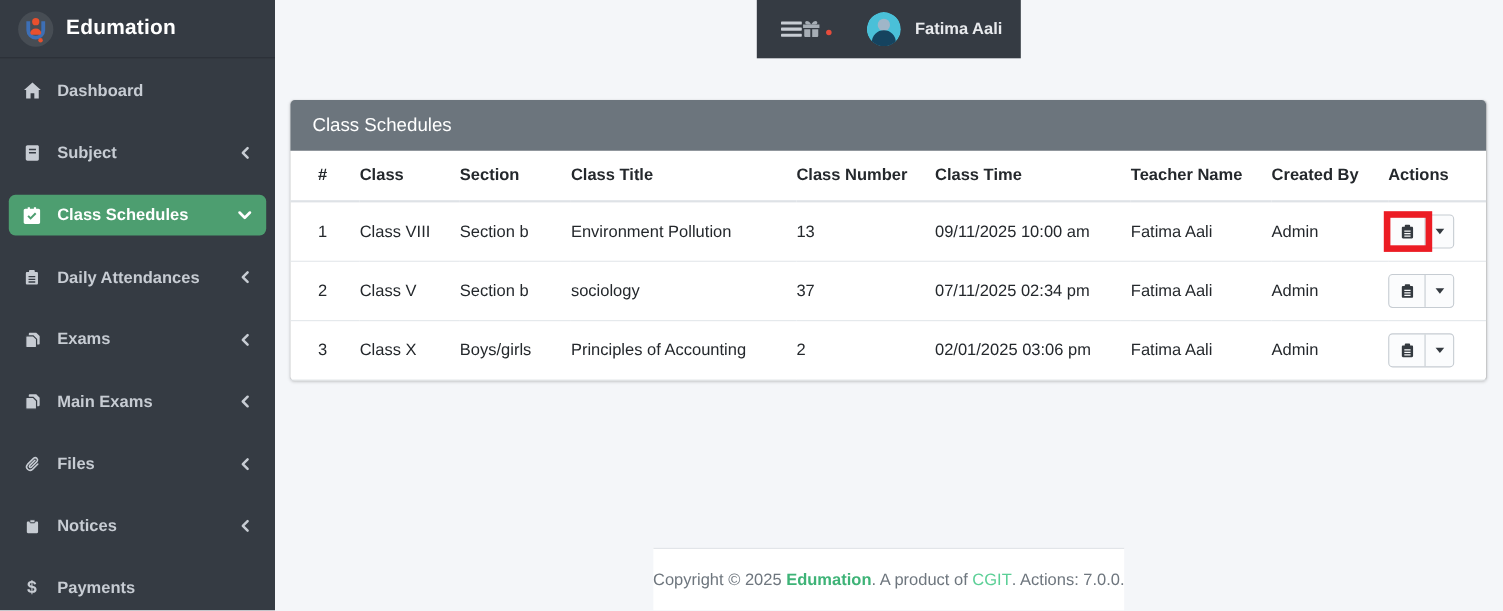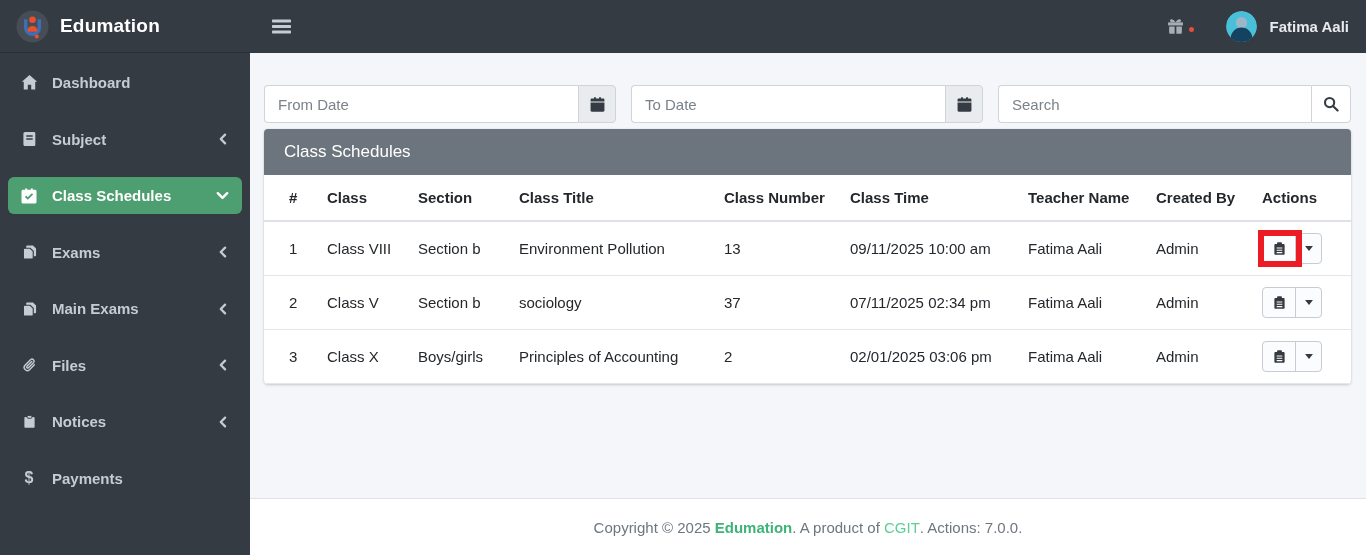--- a/index.html
+++ b/index.html
@@ -18,21 +18,21 @@
   .side-nav { padding: 11px 8px; flex: 1; display: flex; flex-direction: column; gap: 16px; }
   .nav-item { display: flex; align-items: center; gap: 13px; height: 37px; margin-bottom: 3.5px; padding: 0 11px; border-radius: 6px; color: #c7ccd3; font-size: 15px; font-weight: 600; cursor: pointer; }
   .nav-icon { width: 20px; display: flex; justify-content: center; align-items: center; flex-shrink: 0; }
   .nav-label { flex: 1; white-space: nowrap; }
   .nav-chev { display: flex; align-items: center; margin-right: 2px; }
   .nav-item.active { background: var(--green, #4d9e70); color: #fff; }
   .nav-item.sub-active { background: #eef0f2; color: #33383e; }
   .dollar { font-size: 16px; font-weight: 700; }
 
   
-  .main { flex: 1; display: flex; flex-direction: column; min-width: 0; }
+  .main { flex: 1; display: flex; flex-direction: column; min-width: 0; align-items: center; }
   .topbar { height: 53px; background: #353b43; display: flex; align-items: center; padding: 0 17px 0 22px; color: #c7ccd3; flex-shrink: 0; }
   .menu-btn { display: flex; cursor: pointer; color: #c7ccd3; }
   .top-right { margin-left: auto; display: flex; align-items: center; }
   .gift-wrap { position: relative; color: #a6adb5; display: flex; cursor: pointer; margin-right: 42px; }
   .notif-dot { position: absolute; right: -10px; top: 9px; width: 5px; height: 5px; border-radius: 50%; background: var(--dot, #e74c3c); }
   .user { display: flex; align-items: center; gap: 13px; cursor: pointer; }
   .user-name { color: #e8eaed; font-size: 15px; font-weight: 700; }
   .avatar { display: flex; border-radius: 50%; overflow: hidden; }
 
   
@@ -108,20 +108,34 @@
         <div class="nav-item active">
           <span class="nav-icon">
             <svg width="16" height="16" viewBox="0 0 16 16">
               <path fill="currentColor" fill-rule="evenodd" d="M4.2 1.8V.4h2v1.4h3.6V.4h2v1.4h2.2c.8 0 1.5.7 1.5 1.5v10.8c0 .8-.7 1.5-1.5 1.5H2c-.8 0-1.5-.7-1.5-1.5V3.3c0-.8.7-1.5 1.5-1.5zM3.9 8.9l2.9 2.9 5.3-5.3-1.3-1.3-4 4-1.6-1.6z"></path>
             </svg>
           </span>
           <span class="nav-label">Class Schedules</span>
           <span class="nav-chev">
             <svg width="13" height="13" viewBox="0 0 16 16">
               <path fill="none" stroke="currentColor" stroke-width="3" stroke-linecap="round" stroke-linejoin="round" d="M2.2 5.2 8 11l5.8-5.8"></path>
+            </svg>
+          </span>
+        </div>
+        <div class="nav-item">
+          <span class="nav-icon">
+            <svg width="14" height="16" viewBox="0 0 16 16">
+              <path fill="currentColor" fill-rule="evenodd" d="M3 2.6h10c.7 0 1.3.6 1.3 1.3v10.5c0 .7-.6 1.3-1.3 1.3H3c-.7 0-1.3-.6-1.3-1.3V3.9c0-.7.6-1.3 1.3-1.3zM4.5 6.7h7v1.4h-7zM4.5 9.5h7v1.4h-7zM4.5 12.3h7v1.4h-7z"></path>
+              <path fill="currentColor" d="M6 .4h4c.6 0 1 .4 1 1v1.8c0 .6-.4 1-1 1H6c-.6 0-1-.4-1-1V1.4c0-.6.4-1 1-1z"></path>
+            </svg>
+          </span>
+          <span class="nav-label">Daily Attendances</span>
+          <span class="nav-chev">
+            <svg width="12" height="12" viewBox="0 0 16 16">
+              <path fill="none" stroke="currentColor" stroke-width="3" stroke-linecap="round" stroke-linejoin="round" d="M10.8 2.2 5 8l5.8 5.8"></path>
             </svg>
           </span>
         </div>
         <div class="nav-item">
           <span class="nav-icon">
             <svg width="15" height="16" viewBox="0 0 16 16">
               <path fill="currentColor" d="M5.5 1h6.2L15 4.3v7.2c0 .6-.4 1-1 1H5.5c-.6 0-1-.4-1-1V2c0-.6.4-1 1-1z"></path>
               <path fill="currentColor" stroke="#353b43" stroke-width="1.2" d="M2.5 4h6.2l3.3 3.3v7.2c0 .6-.4 1-1 1H2.5c-.6 0-1-.4-1-1V5c0-.6.4-1 1-1z"></path>
             </svg>
           </span>
@@ -209,49 +223,20 @@
               <path d="M4.8 28.2a11.2 11.2 0 0 1 22.4 0A15.9 15.9 0 0 1 16 32a15.9 15.9 0 0 1-11.2-3.8z" fill="#15435f"></path>
             </svg>
           </span>
           <span class="user-name">Fatima Aali</span>
         </div>
       </div>
     </header>
 
     <div class="content">
 
-      <div class="filters">
-        <div class="igroup">
-          <input type="text" placeholder="From Date" style="">
-          <span class="iappend cal">
-            <svg width="15" height="15" viewBox="0 0 16 16">
-                <path fill="currentColor" fill-rule="evenodd" d="M4.3 1.7V.3h2v1.4h3.4V.3h2v1.4h2.4c.7 0 1.3.6 1.3 1.3v11.4c0 .7-.6 1.3-1.3 1.3H1.9c-.7 0-1.3-.6-1.3-1.3V3c0-.7.6-1.3 1.3-1.3zM.6 4.7h14.8v1.2H.6z"></path>
-              </svg>
-          </span>
-        </div>
-        <div class="igroup">
-          <input type="text" placeholder="To Date" style="">
-          <span class="iappend cal">
-            <svg width="15" height="15" viewBox="0 0 16 16">
-                <path fill="currentColor" fill-rule="evenodd" d="M4.3 1.7V.3h2v1.4h3.4V.3h2v1.4h2.4c.7 0 1.3.6 1.3 1.3v11.4c0 .7-.6 1.3-1.3 1.3H1.9c-.7 0-1.3-.6-1.3-1.3V3c0-.7.6-1.3 1.3-1.3zM.6 4.7h14.8v1.2H.6z"></path>
-              </svg>
-          </span>
-        </div>
-        <div class="igroup search-group">
-          <input type="text" placeholder="Search" style="">
-          <span class="iappend srch">
-            <span style="display:flex">
-              <svg width="16" height="16" viewBox="0 0 16 16">
-                  <circle cx="6.6" cy="6.6" r="4.6" fill="none" stroke="currentColor" stroke-width="2.1"></circle>
-                  <path d="M10.2 10.2 14.6 14.6" stroke="currentColor" stroke-width="2.1" stroke-linecap="round"></path>
-                </svg>
-            </span>
-          </span>
-        </div>
-      </div>
 
       <div class="panel">
         <div class="panel-header">Class Schedules</div>
         <table>
           <colgroup>
             <col style="width:63px">
               <col style="width:91px">
               <col style="width:101px">
               <col style="width:205px">
             <col style="width:126px">

